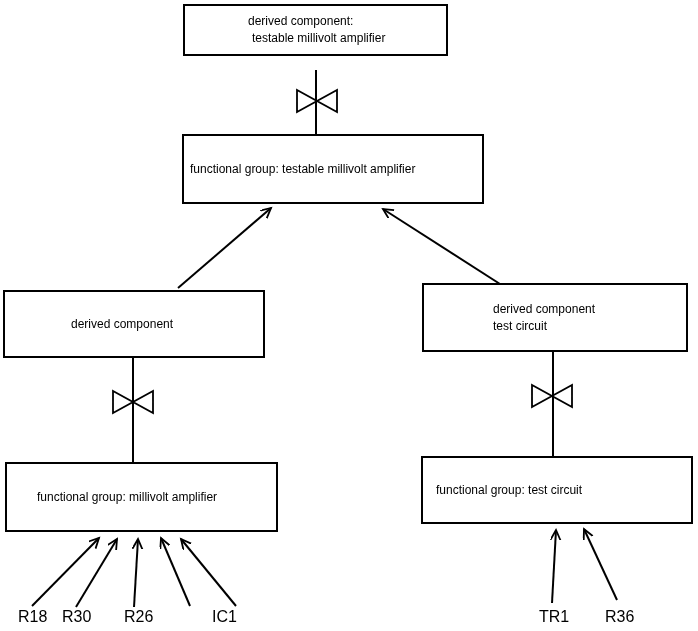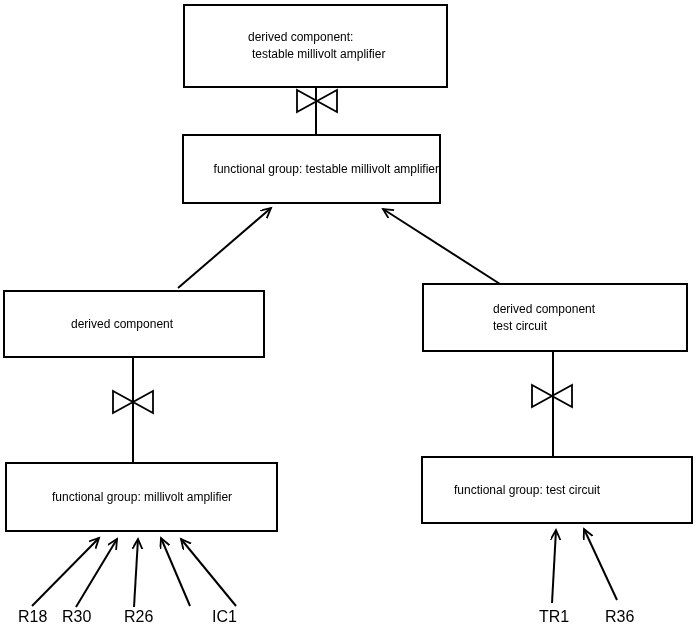--- a/index.html
+++ b/index.html
@@ -28,28 +28,28 @@
     box-sizing: border-box;
     border: 2px solid #000000;
     background: #ffffff;
     display: flex;
     flex-direction: column;
     justify-content: center;
     font-size: 12px;
     line-height: 17px;
     white-space: nowrap;
   }
-  #top-box       { left: 183px; top: 4px;   width: 265px; height: 84px; padding-left: 63px; }
+  #top-box       { left: 183px; top: 4px;   width: 265px; height: 52px; padding-left: 63px; }
   #top-box .line2 { padding-left: 4px; }
-  #fg-testable   { left: 182px; top: 134px; width: 259px; height: 70px; padding-left: 6px; align-items: flex-end;  }
+  #fg-testable   { left: 182px; top: 134px; width: 302px; height: 70px; padding-left: 6px;  }
   #derived-mv    { left: 3px;   top: 290px; width: 262px; height: 68px; padding-left: 60px; }
   #derived-mv .line1 { padding-left: 6px; }
   #derived-tc    { left: 422px; top: 283px; width: 266px; height: 69px; padding-left: 69px; }
-  #fg-millivolt  { left: 5px;   top: 462px; width: 273px; height: 70px; padding-left: 45px; }
-  #fg-test       { left: 421px; top: 456px; width: 272px; height: 68px; padding-left: 31px; }
+  #fg-millivolt  { left: 5px;   top: 462px; width: 273px; height: 70px; padding-left: 30px; }
+  #fg-test       { left: 421px; top: 456px; width: 272px; height: 68px; padding-left: 13px; }
   .leaf {
     position: absolute;
     font-size: 16px;
     line-height: 14px;
   }
   #lab-r18 { left: 18px;  top: 610px; }
   #lab-r30 { left: 62px;  top: 610px; }
   #lab-r26 { left: 116px; top: 610px; margin-left: 8px; }
   #lab-r22 { left: 167px; top: 640px; text-align: right; }
   #lab-ic1 { left: 212px; top: 610px; }

